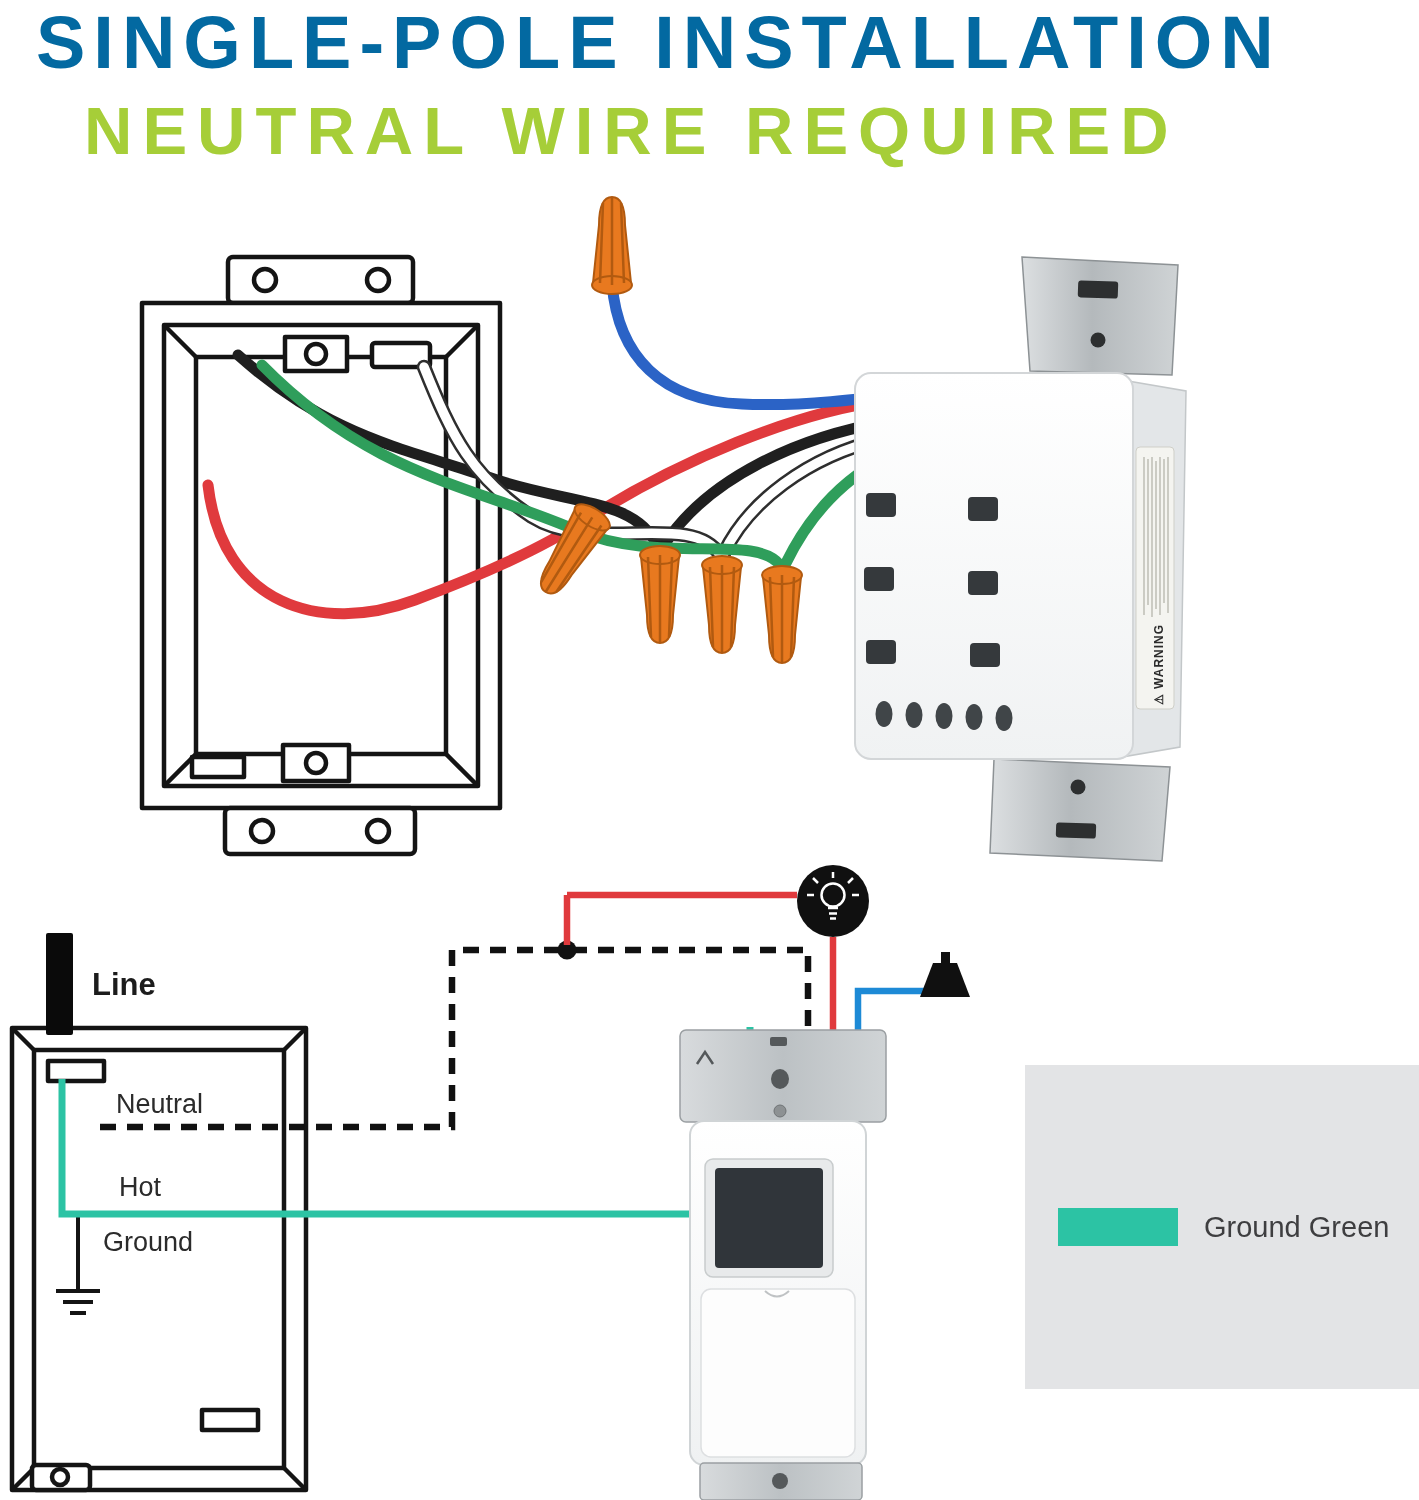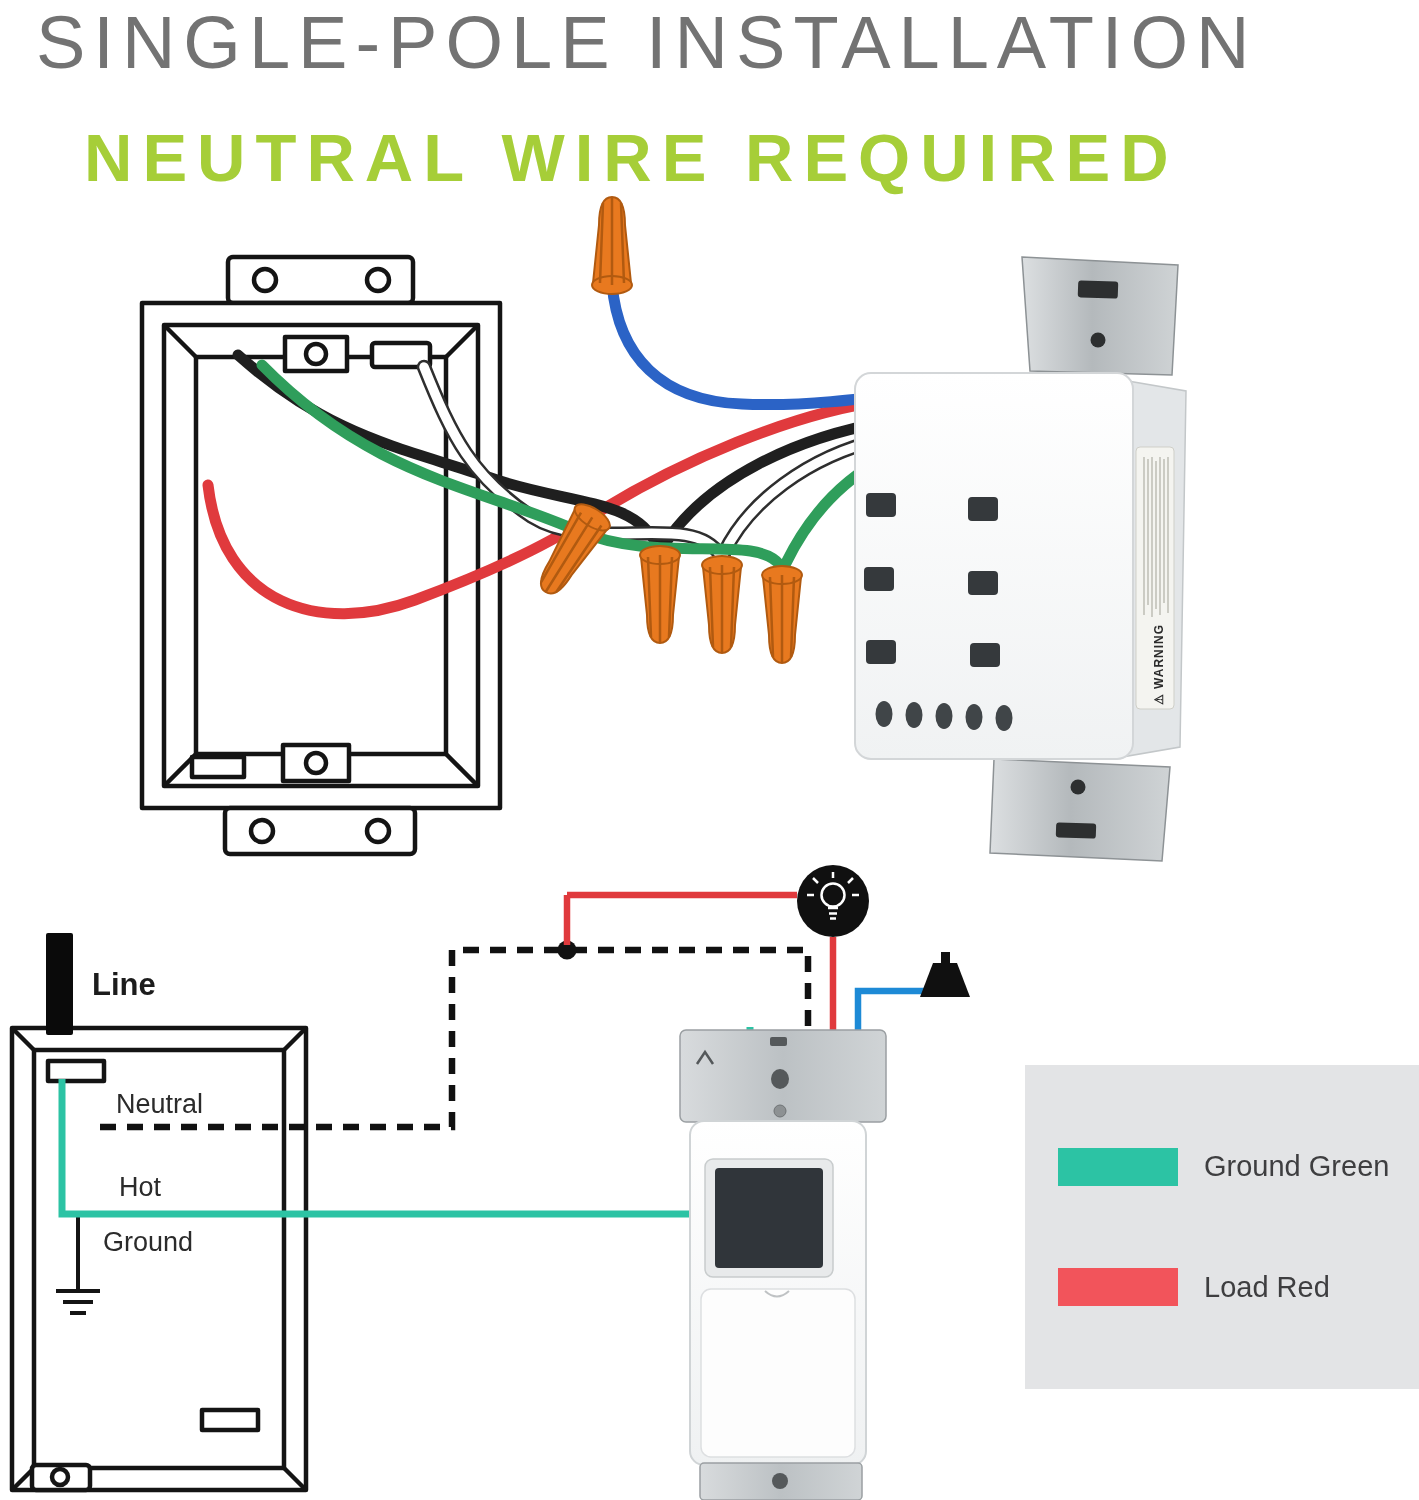--- a/index.html
+++ b/index.html
@@ -1,22 +1,22 @@
 <!DOCTYPE html>
 <html><head>
 <meta charset="utf-8">
 <style>
   html,body{margin:0;padding:0;}
   body{
     width:1419px;height:1500px;position:relative;background:#ffffff;
     font-family:"Liberation Sans", sans-serif;overflow:hidden;
   }
   .title{
-    position:absolute;left:36px;top:4px;font-size:74px;font-weight:400;
-    letter-spacing:8px;color:#737373;white-space:nowrap;line-height:1.05;
+    position:absolute;left:36px;top:4px;font-size:74px;font-weight:700;
+    letter-spacing:8px;color:#0369a1;white-space:nowrap;line-height:1.05;
   }
   .subtitle{
     position:absolute;left:84px;top:96px;font-size:67px;font-weight:900;
     letter-spacing:10px;white-space:nowrap;line-height:1.05;
   }
   svg.layer{position:absolute;left:0;}
   #top-diagram{top:185px;}
   #bottom-diagram{top:865px;}
   .legend{
     position:absolute;left:1025px;top:1065px;width:394px;height:324px;
@@ -24,21 +24,21 @@
     justify-content:space-evenly;padding-left:33px;box-sizing:border-box;
   }
   .legend-row{display:flex;align-items:center;gap:26px;}
   .swatch{width:120px;height:38px;flex:0 0 auto;}
   .legend-label{font-size:29px;color:#3e3e40;}
 </style>
 </head>
 <body>
 
 <div class="title">SINGLE-POLE INSTALLATION</div>
-<div class="subtitle" style="color: rgb(166, 206, 56); margin-top: 27px;">NEUTRAL WIRE REQUIRED</div>
+<div class="subtitle" style="color: rgb(166, 206, 56);">NEUTRAL WIRE REQUIRED</div>
 
 <svg id="top-diagram" class="layer" width="1419" height="690" viewBox="0 0 1419 690">
   <defs>
     <linearGradient id="metalGrad" x1="0" y1="0" x2="1" y2="0">
       <stop offset="0" stop-color="#dcdfe1"></stop>
       <stop offset="0.45" stop-color="#b4b9bc"></stop>
       <stop offset="1" stop-color="#cfd3d5"></stop>
     </linearGradient>
     <linearGradient id="bodyGrad" x1="0" y1="0" x2="0" y2="1">
       <stop offset="0" stop-color="#ffffff"></stop>
@@ -220,17 +220,13 @@
     <rect x="700" y="598" width="162" height="37" rx="4" fill="url(#metalGrad2)" stroke="#9a9fa2" stroke-width="1.5"></rect>
     <circle cx="780" cy="616" r="8" fill="#55595b"></circle>
   </g>
 </svg>
 
 <div class="legend">
   <div class="legend-row">
     <div class="swatch" style="background: rgb(44, 195, 164);"></div>
     <div class="legend-label">Ground Green</div>
   </div>
-  <div class="legend-row">
-    <div class="swatch" style="background: rgb(242, 84, 91);"></div>
-    <div class="legend-label">Load Red</div>
-  </div>
 </div>
 
 </body></html>

